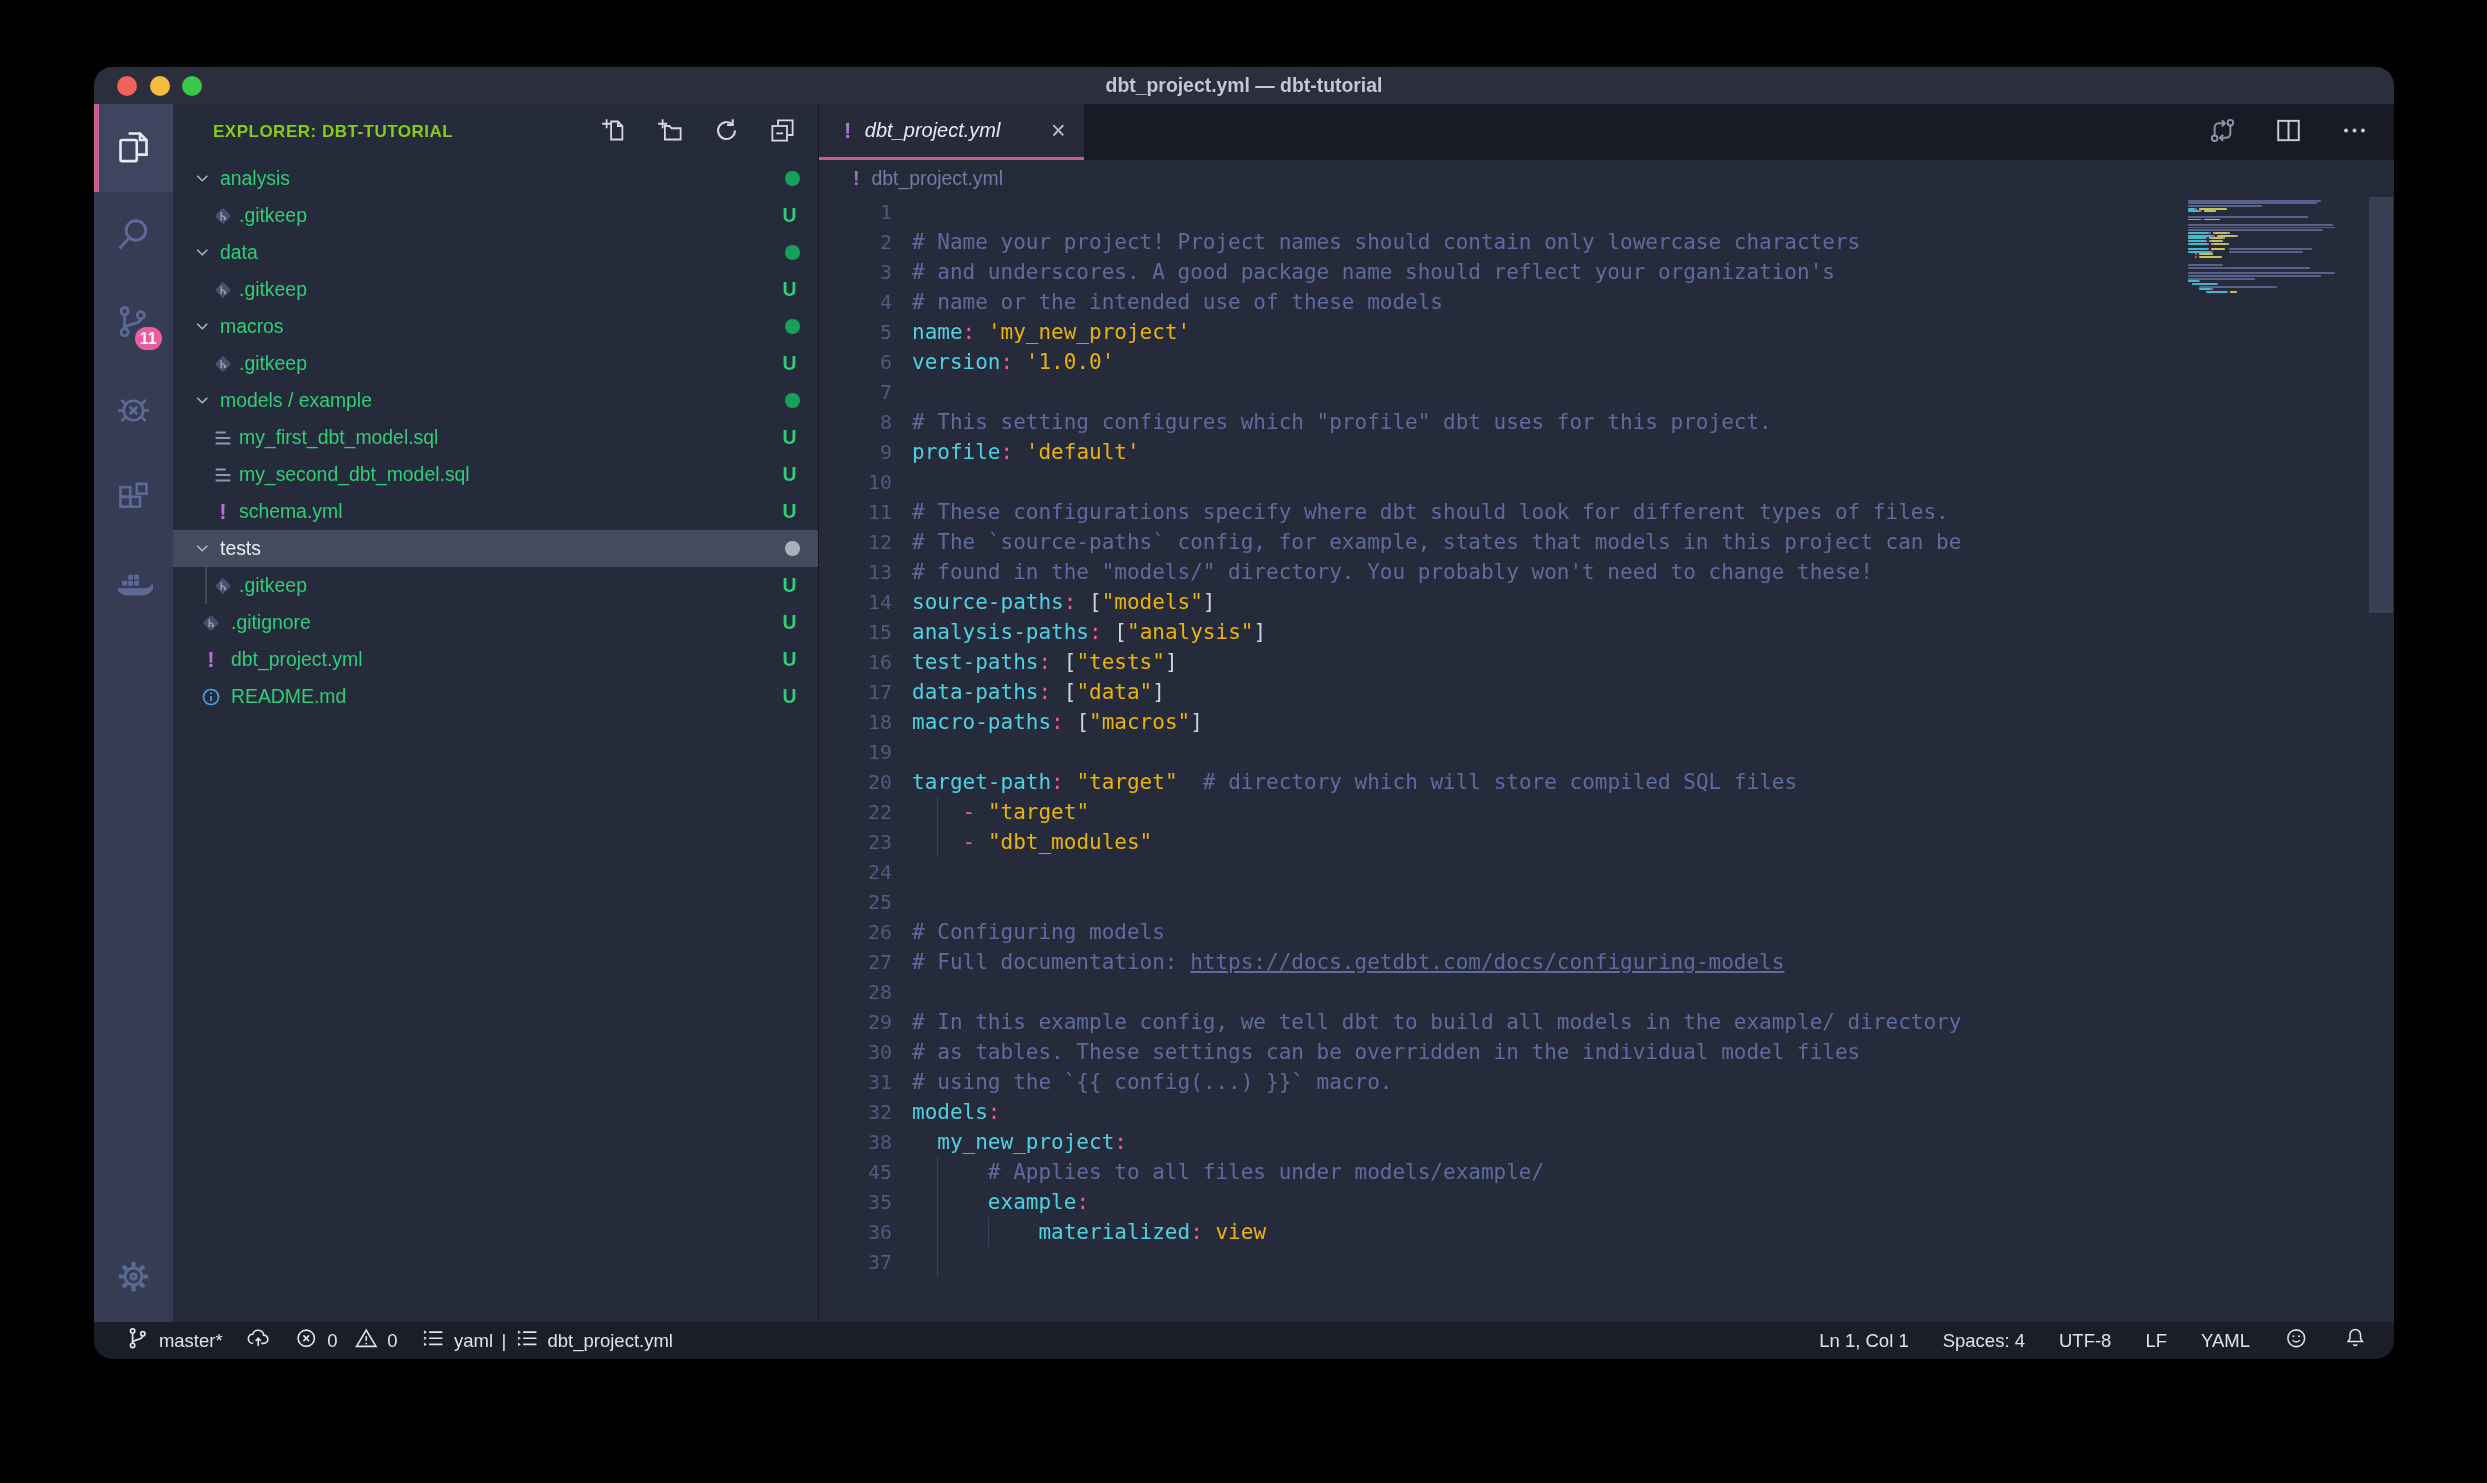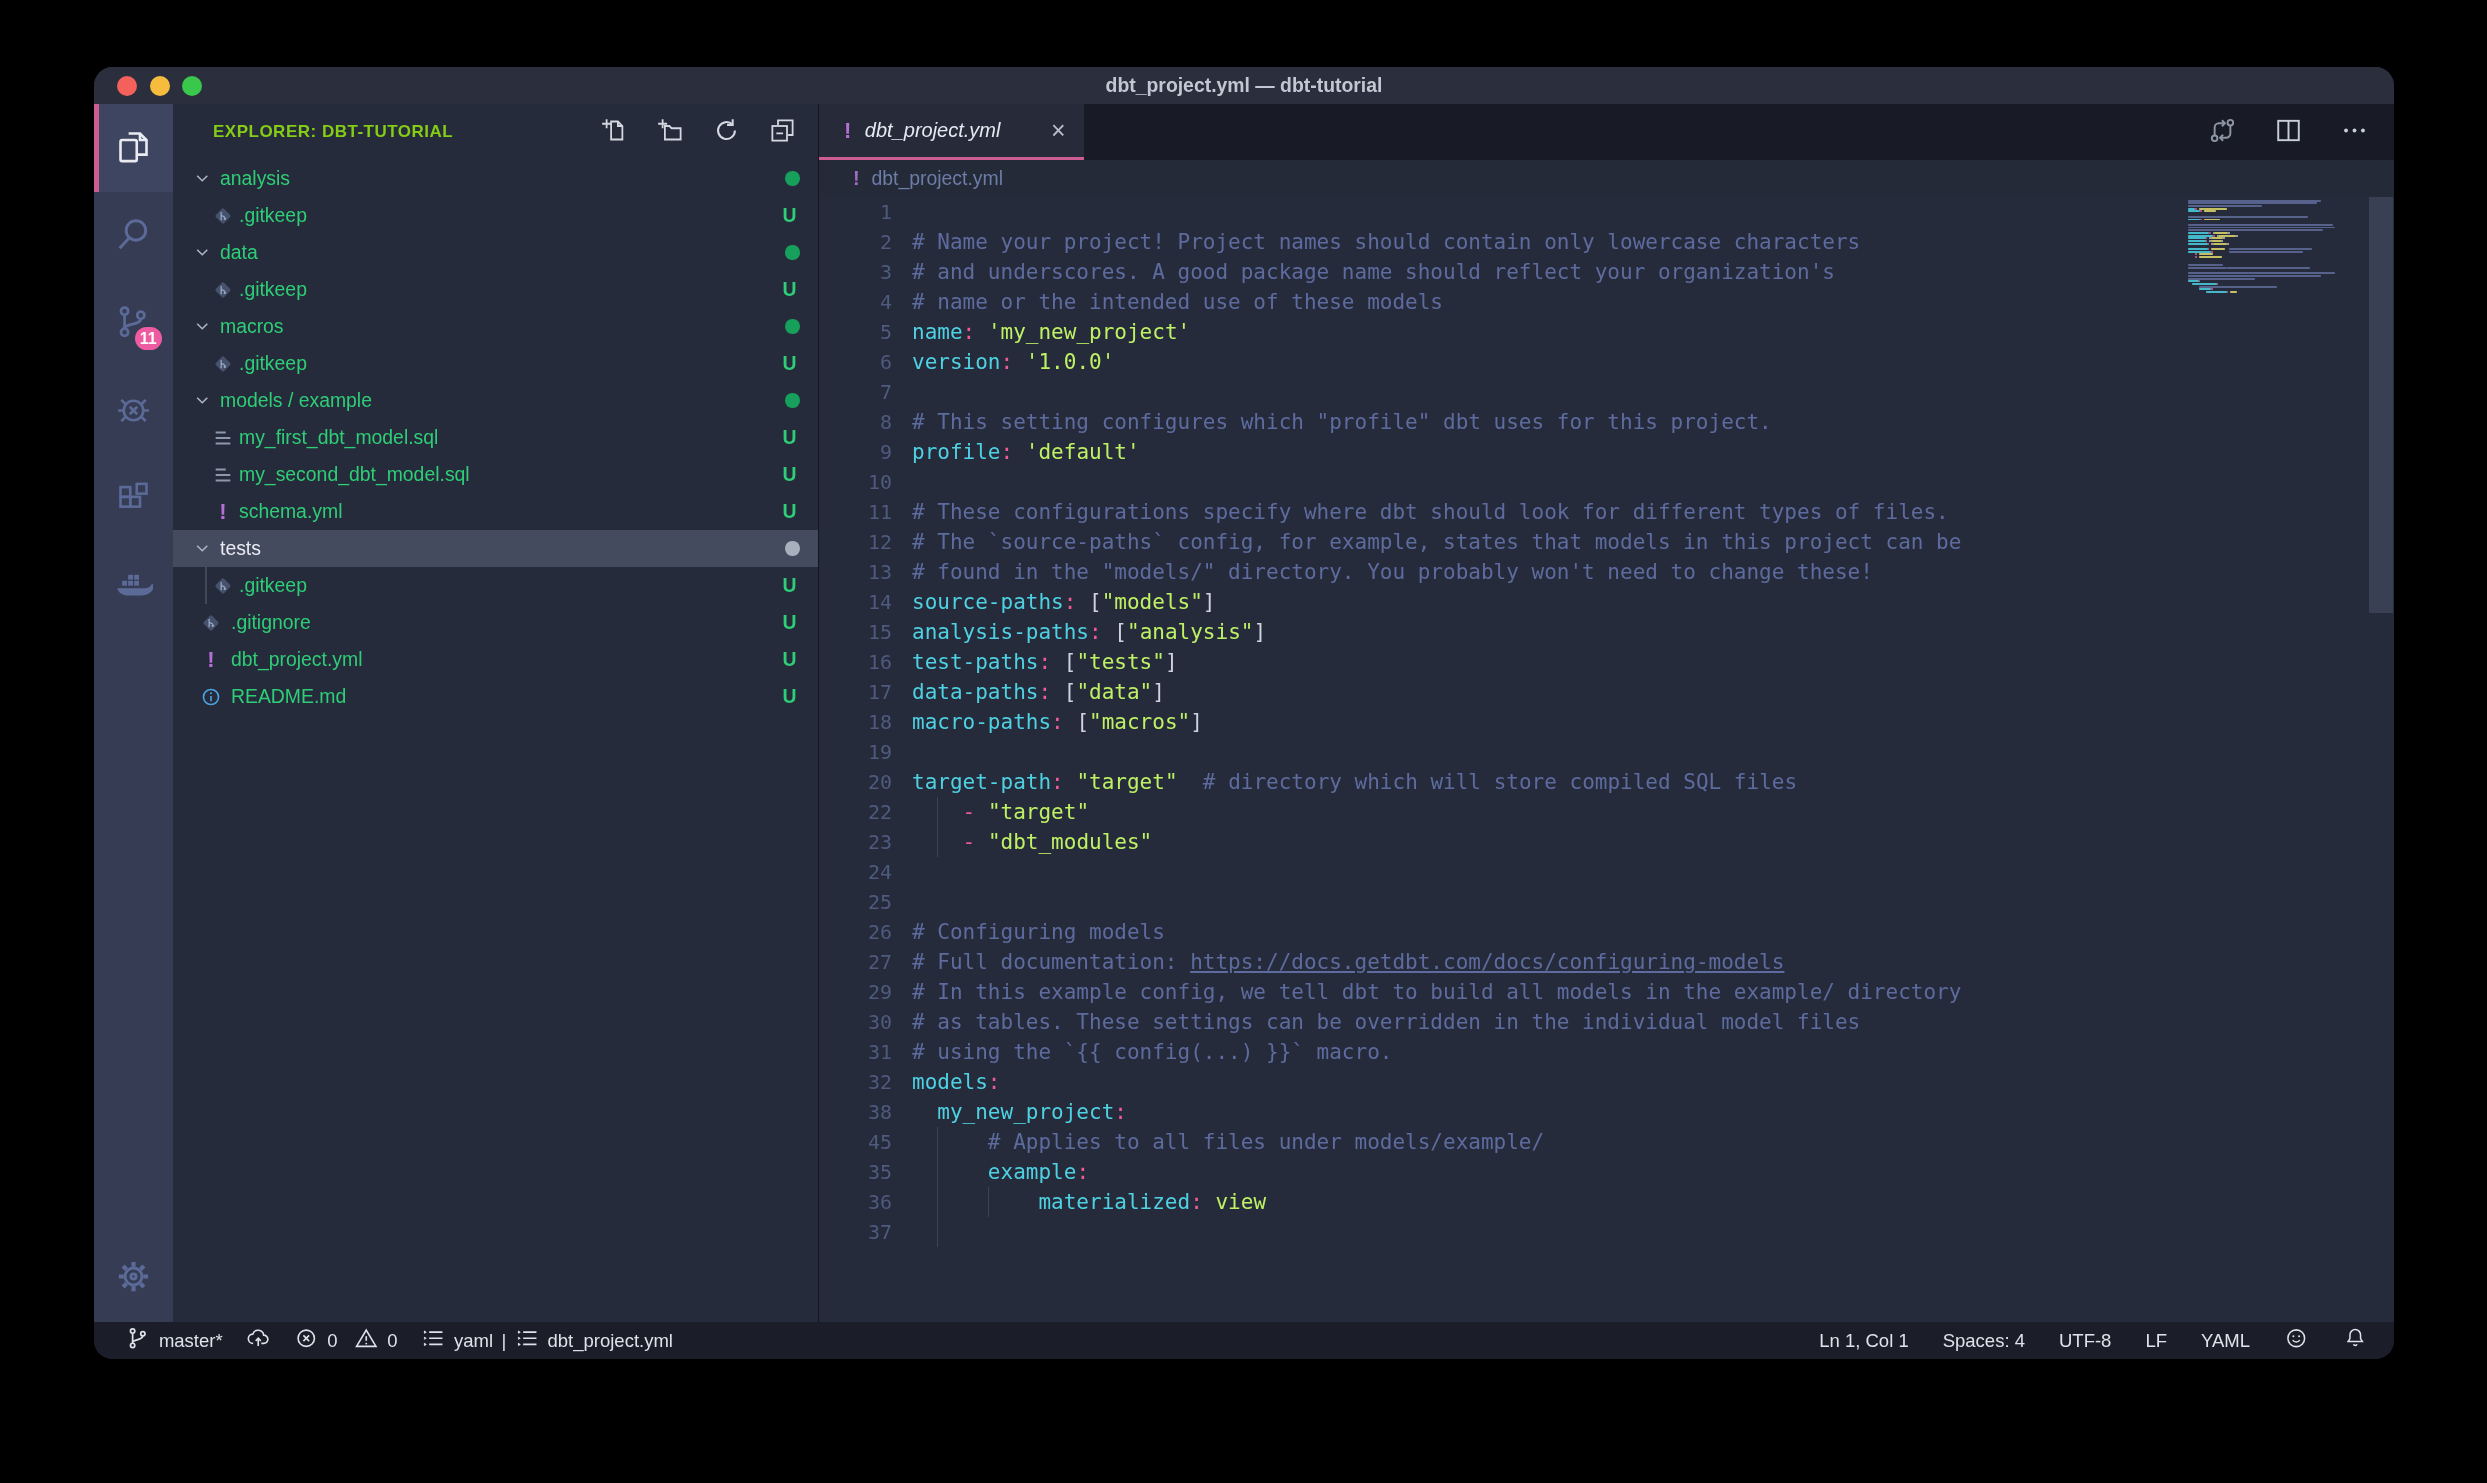--- a/index.html
+++ b/index.html
@@ -70,21 +70,21 @@
     padding-left:34px; background:#252a39; color:#6c7da6; font-size:19.4px; }
   .breadcrumb .yaml-glyph { font-size:20px; }
 
   
   .code-area { flex:1; position:relative; overflow:hidden;
     font-family:"DejaVu Sans Mono", monospace; }
   .code-line { display:flex; height:30px; line-height:30px; font-size:21px; white-space:pre; }
   .ln { width:73px; flex:none; text-align:right; color:#4e5a7e; font-size:20px; }
   .lc { padding-left:20px; position:relative; flex:1; }
   .tk-c { color:#5d6b9e; } .tk-k { color:#4ed2e3; } .tk-p { color:#ec5c96; }
-  .tk-s { color:#bef264; } .tk-b { color:#ced3df; } .tk-w { color:#c8cdd8; }
+  .tk-s { color:#eab308; } .tk-b { color:#ced3df; } .tk-w { color:#c8cdd8; }
   .tk-u { color:#5d6b9e; text-decoration:underline; }
   .guide { position:absolute; top:0; bottom:0; width:0.8px; background:rgba(140,152,186,.22); }
 
   .minimap { position:absolute; left:1369px; top:0; width:148px; }
   .mm-line { height:2.7px; white-space:nowrap; }
   .mm-seg { display:inline-block; height:1.9px; vertical-align:top; border-radius:0.8px; }
 
   .vscroll { position:absolute; left:1550px; top:0; width:23.6px; height:416px;
     background:rgba(130,140,168,.22); }
 
@@ -401,20 +401,21 @@
             <div class="code-line"><span class="ln">17</span><span class="lc"><span class="tk-k">data-paths</span><span class="tk-p">:</span><span class="tk-w"> </span><span class="tk-b">[</span><span class="tk-s">"data"</span><span class="tk-b">]</span></span></div>
             <div class="code-line"><span class="ln">18</span><span class="lc"><span class="tk-k">macro-paths</span><span class="tk-p">:</span><span class="tk-w"> </span><span class="tk-b">[</span><span class="tk-s">"macros"</span><span class="tk-b">]</span></span></div>
             <div class="code-line"><span class="ln">19</span><span class="lc"></span></div>
             <div class="code-line"><span class="ln">20</span><span class="lc"><span class="tk-k">target-path</span><span class="tk-p">:</span><span class="tk-w"> </span><span class="tk-s">"target"</span><span class="tk-w">  </span><span class="tk-c"># directory which will store compiled SQL files</span></span></div>
             <div class="code-line"><span class="ln">22</span><span class="lc"><span class="guide" style="left: calc(2ch + 20px);"></span><span class="tk-w">    </span><span class="tk-p">-</span><span class="tk-w"> </span><span class="tk-s">"target"</span></span></div>
             <div class="code-line"><span class="ln">23</span><span class="lc"><span class="guide" style="left: calc(2ch + 20px);"></span><span class="tk-w">    </span><span class="tk-p">-</span><span class="tk-w"> </span><span class="tk-s">"dbt_modules"</span></span></div>
             <div class="code-line"><span class="ln">24</span><span class="lc"></span></div>
             <div class="code-line"><span class="ln">25</span><span class="lc"></span></div>
             <div class="code-line"><span class="ln">26</span><span class="lc"><span class="tk-c"># Configuring models</span></span></div>
             <div class="code-line"><span class="ln">27</span><span class="lc"><span class="tk-c"># Full documentation: </span><span class="tk-u">https://docs.getdbt.com/docs/configuring-models</span></span></div>
+            <div class="code-line"><span class="ln">28</span><span class="lc"></span></div>
             <div class="code-line"><span class="ln">29</span><span class="lc"><span class="tk-c"># In this example config, we tell dbt to build all models in the example/ directory</span></span></div>
             <div class="code-line"><span class="ln">30</span><span class="lc"><span class="tk-c"># as tables. These settings can be overridden in the individual model files</span></span></div>
             <div class="code-line"><span class="ln">31</span><span class="lc"><span class="tk-c"># using the `{{ config(...) }}` macro.</span></span></div>
             <div class="code-line"><span class="ln">32</span><span class="lc"><span class="tk-k">models</span><span class="tk-p">:</span></span></div>
             <div class="code-line"><span class="ln">38</span><span class="lc"><span class="tk-w">  </span><span class="tk-k">my_new_project</span><span class="tk-p">:</span></span></div>
             <div class="code-line"><span class="ln">45</span><span class="lc"><span class="guide" style="left: calc(2ch + 20px);"></span><span class="tk-w">      </span><span class="tk-c"># Applies to all files under models/example/</span></span></div>
             <div class="code-line"><span class="ln">35</span><span class="lc"><span class="guide" style="left: calc(2ch + 20px);"></span><span class="tk-w">      </span><span class="tk-k">example</span><span class="tk-p">:</span></span></div>
             <div class="code-line"><span class="ln">36</span><span class="lc"><span class="guide" style="left: calc(2ch + 20px);"></span><span class="guide" style="left: calc(6ch + 20px);"></span><span class="tk-w">          </span><span class="tk-k">materialized</span><span class="tk-p">:</span><span class="tk-w"> </span><span class="tk-s">view</span></span></div>
             <div class="code-line"><span class="ln">37</span><span class="lc"><span class="guide" style="left: calc(2ch + 20px);"></span></span></div>
           </div>

